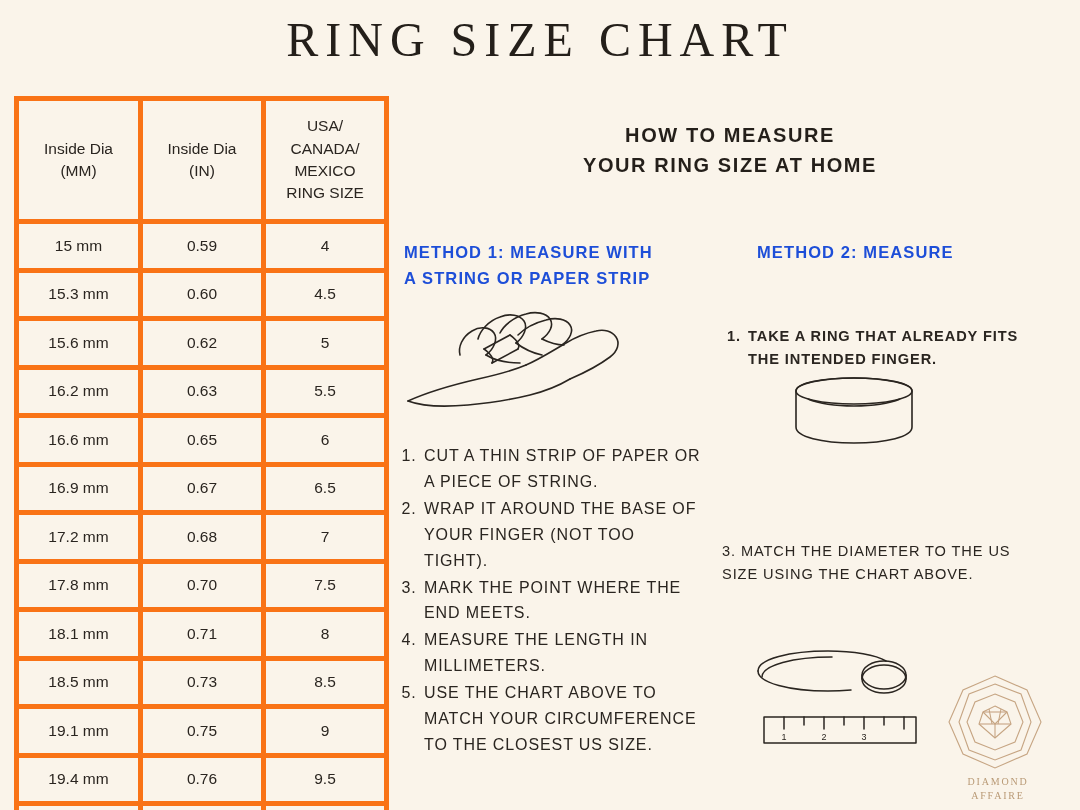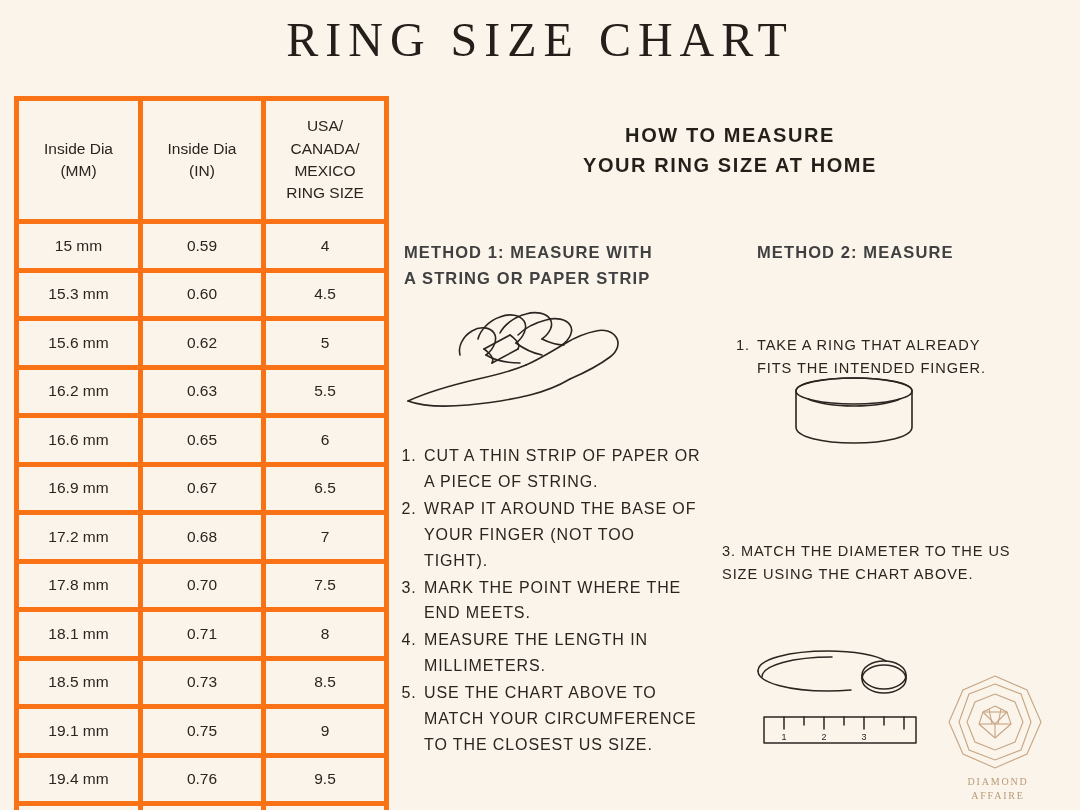--- a/index.html
+++ b/index.html
@@ -85,21 +85,21 @@
     color: #241f1a;
   }
   .method {
     position: absolute;
   }
   .method-title {
     font-size: 16.5px;
     font-weight: bold;
     letter-spacing: 1.1px;
     line-height: 1.55;
-    color: #404040;
+    color: #1d4ed8;
   }
   #method1 { left: 404px; top: 240px; width: 295px; }
   #method2 { left: 757px; top: 240px; width: 290px; }
 
   .steps {
     font-size: 16px;
     letter-spacing: 0.9px;
     line-height: 1.62;
     color: #2a2520;
   }
@@ -119,21 +119,21 @@
   }
   #m2-step1 {
     position: absolute;
     left: 722px;
     top: 323px;
     width: 300px;
     font-size: 14.6px;
     letter-spacing: 0.9px;
     line-height: 1.6;
   }
-  #m2-step1 ol { margin: 11px; padding-left: 22px; }
+  #m2-step1 ol { margin: 2px; padding-left: 22px; font-weight: bold; }
   .para {
     position: absolute;
     font-size: 14.6px;
     letter-spacing: 0.9px;
     line-height: 1.6;
     color: #2a2520;
   }
   #m2-step2 { left: 722px; top: 490px; width: 310px; }
   #m2-step3 { left: 722px; top: 540px; width: 305px; }
 

